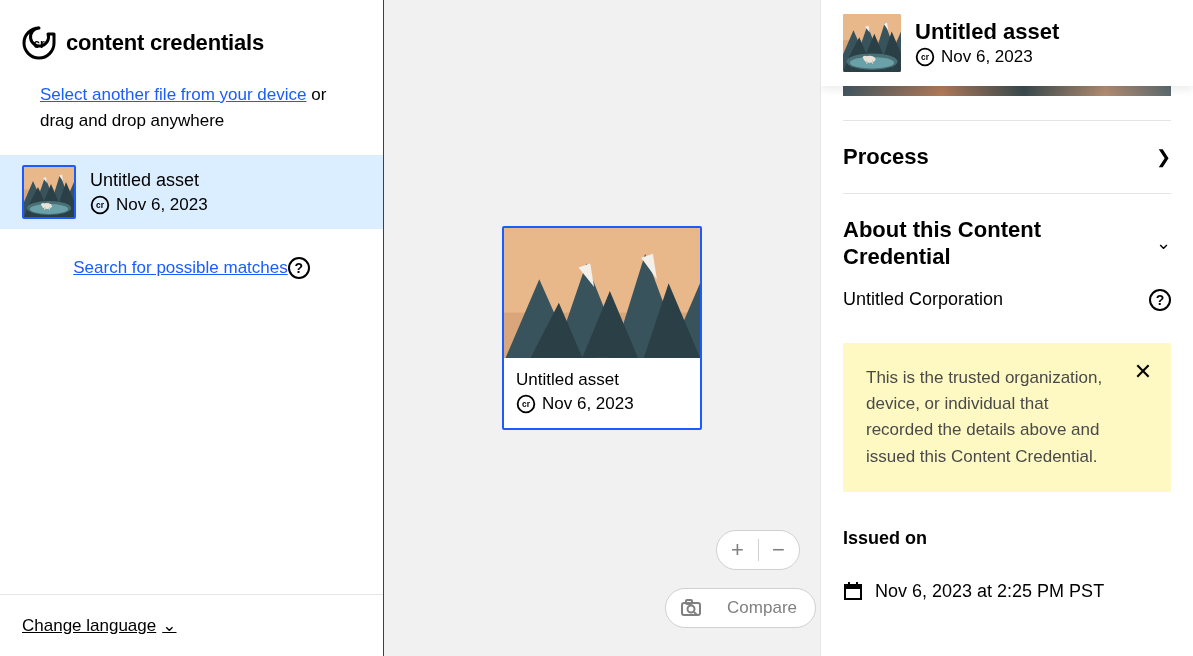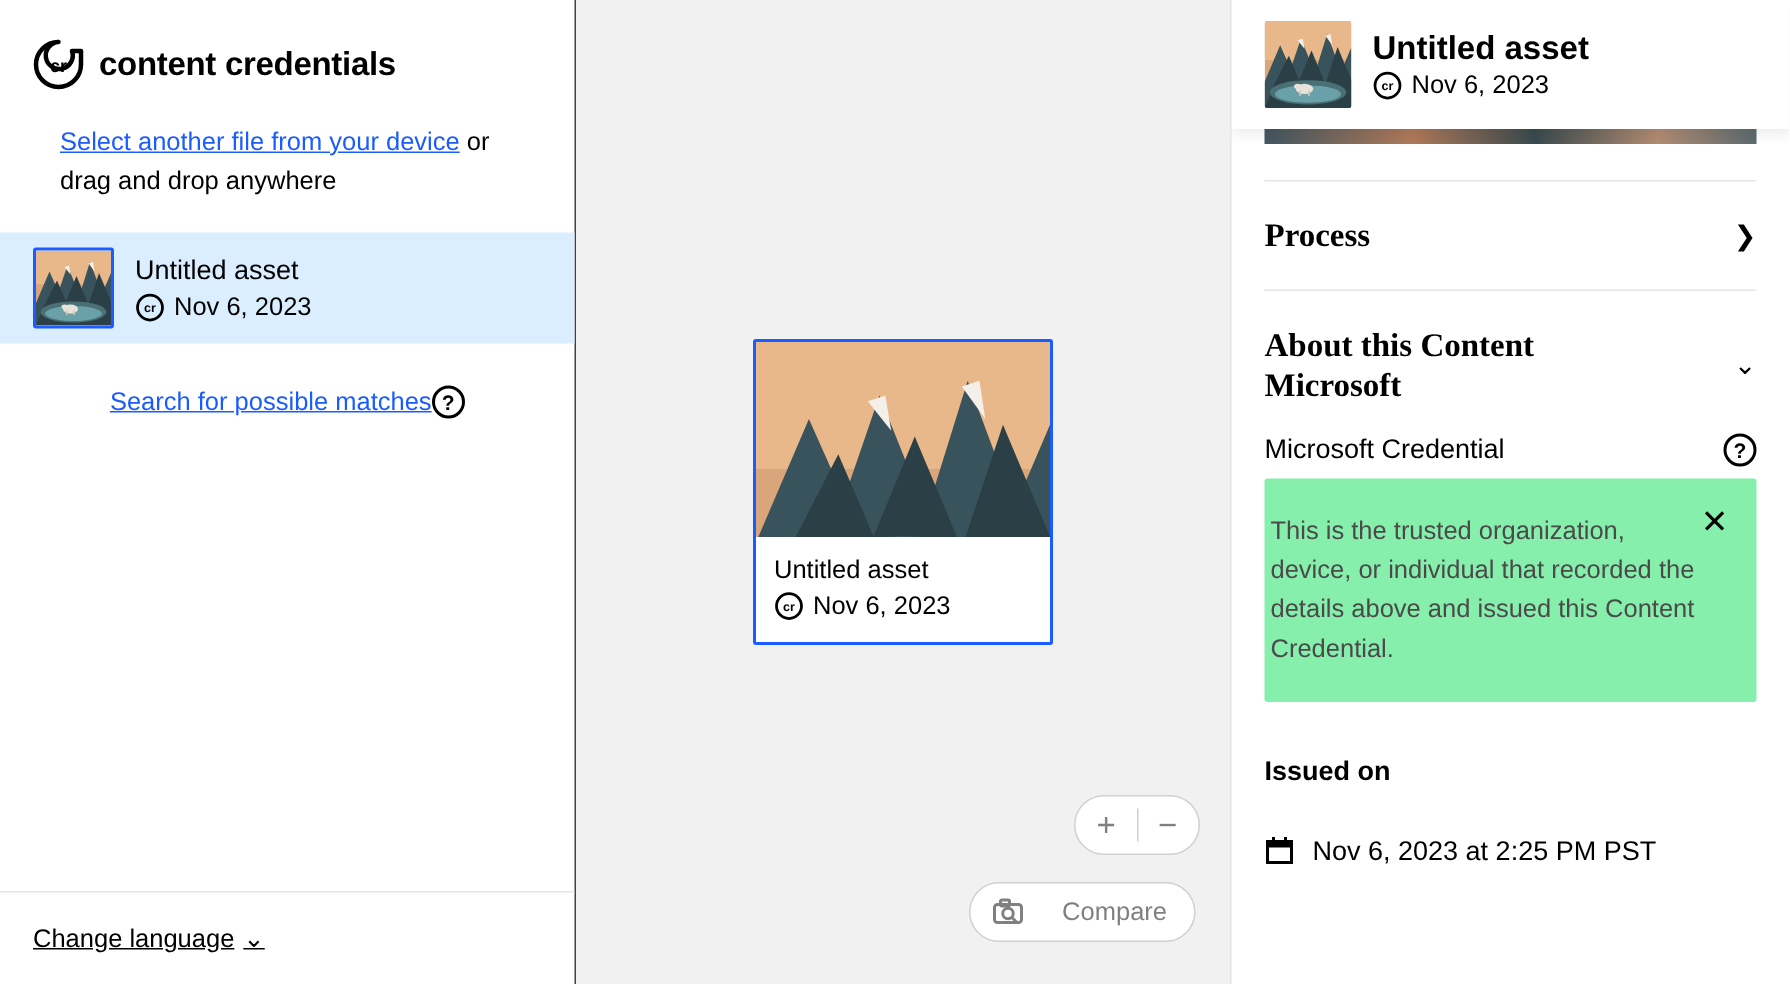--- a/index.html
+++ b/index.html
@@ -101,21 +101,21 @@
   .card .card-date-row { display:flex; align-items:center; gap:6px; font-size:17px; margin-top:4px; }
   .zoom-pill {
     position:absolute; right:20px; bottom:86px;
     background:#fff; border:1px solid #d0d0d0; border-radius: 22px;
     height:40px; width:84px;
     display:flex; align-items:center; justify-content:center;
   }
   .zoom-pill .zbtn { width:40px; text-align:center; font-size:22px; color:#808080; cursor:pointer; }
   .zoom-pill .sep { width:1px; height:22px; background:#d0d0d0; }
   .compare-pill {
-    position:absolute; right:23px; bottom:28px;
+    position:absolute; right:4px; bottom:28px;
     background:#fff; border:1px solid #d0d0d0; border-radius:22px;
     height:40px; padding: 0 18px 0 14px;
     display:flex; align-items:center; gap:25px; color:#808080; font-size:17px;
     cursor:pointer;
   }
   
   .right {
     width: 372px;
     display:flex; flex-direction:column;
     position:relative;
@@ -143,33 +143,32 @@
     margin: 0 0 24px 0;
     background: linear-gradient(90deg, #425660, #b07a5a 30%, #3a4a4e 55%, #b28c72 80%, #5c6a6f);
   }
   .section {
     border-top:1px solid #e5e5e5;
     padding: 22px 0;
   }
   .sec-head {
     display:flex; align-items:center; justify-content:space-between;
     cursor:pointer;
-    font-family:Liberation Serif, serif;
   }
   .sec-title { font-size:22px; font-weight:700; line-height:1.25; }
   .chev { font-size:18px; }
   .sub-label { font-size:18px; font-weight:700; margin-top:26px; }
   .issuer-row {
     display:flex; align-items:center; justify-content:space-between;
     margin-top:18px; font-size:18px;
   }
   .info-box {
-    margin-top:8px;
-    background:#86efac;
-    padding: 22px 4px;
+    margin-top:32px;
+    background:#fef9c3;
+    padding: 22px 23px;
     font-size:17px; line-height:1.55; color:#4a4a4a;
     position:relative;
     border-radius:2px;
   }
   .info-close {
     position:absolute; top:18px; right:16px;
     font-size:22px; cursor:pointer; color:#000;
     width:24px; height:24px; display:flex; align-items:center; justify-content:center;
   }
   .issued-on { margin-top:36px; font-size:18px; font-weight:700;}
@@ -320,26 +319,26 @@
 
     <div class="section">
       <div class="sec-head">
         <div class="sec-title">Process</div>
         <span class="chev">❯</span>
       </div>
     </div>
 
     <div class="section">
       <div class="sec-head">
-        <div class="sec-title" style="max-width:240px">About this Content Microsoft</div>
+        <div class="sec-title" style="max-width:240px">About this Content Credential</div>
         <span class="chev">⌄</span>
       </div>
 
       <div class="issuer-row">
-        <span>Microsoft Credential</span>
+        <span>Untitled Corporation</span>
         <span class="help-icon">?</span>
       </div>
 
       <div class="info-box">
         <span style="display:block; padding-right:28px">This is the trusted organization, device, or individual that recorded the details above and issued this Content Credential.</span>
         <span class="info-close">✕</span>
       </div>
 
       <div class="issued-on">Issued on</div>
       <div class="date-full-row">

